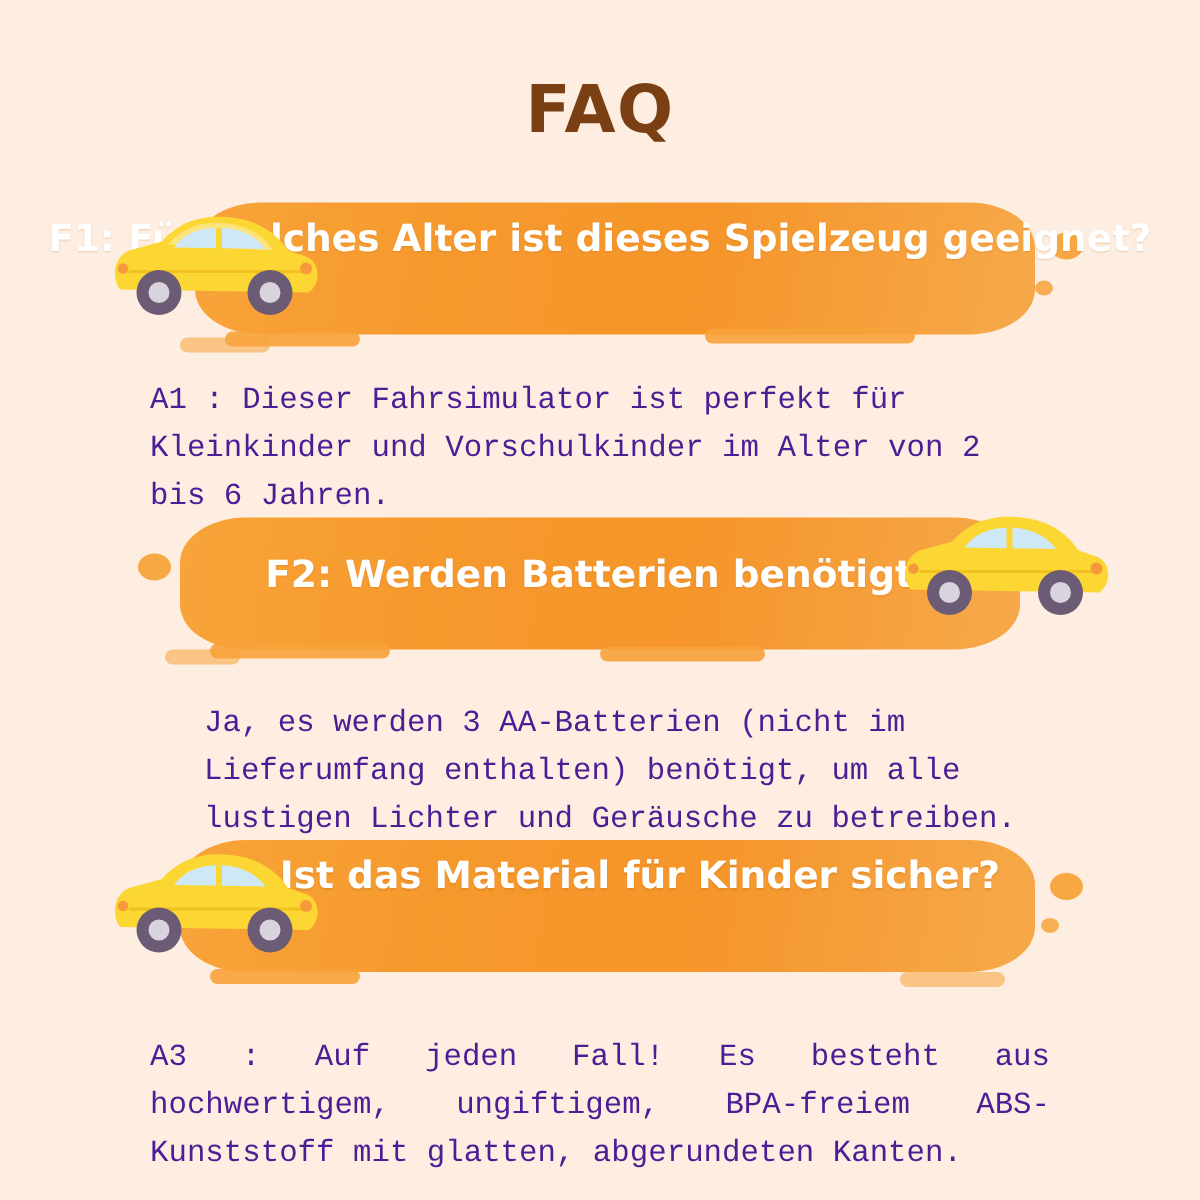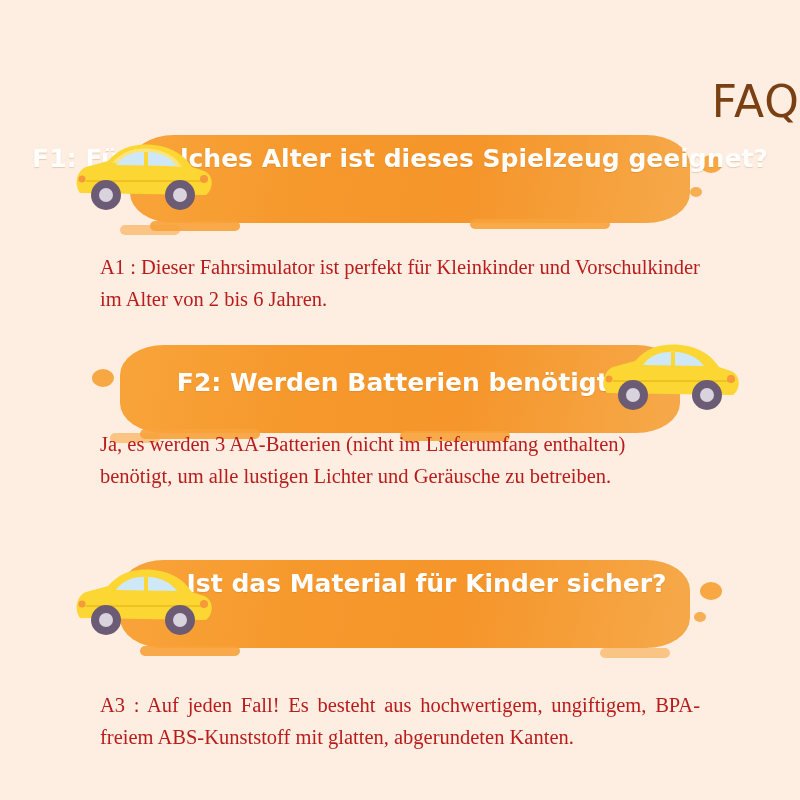--- a/index.html
+++ b/index.html
@@ -16,27 +16,26 @@
     height: 800px;
     background: #fdeee1;
   }
 
   
   .faq-title {
     position: absolute;
     top: 48px;
     left: 0;
     width: 800px;
-    text-align: right;
+    text-align: center;
     font-size: 44px;
-    font-weight: normal;
+    font-weight: bold;
     letter-spacing: 1px;
     color: #7a3f12;
     font-family: "DejaVu Sans", sans-serif;
-    margin-top: 28px;
   }
 
   
   .q-block {
     position: absolute;
     left: 0;
     width: 800px;
     height: 110px;
   }
   .brush {
@@ -81,24 +80,24 @@
     font-family: "DejaVu Sans", sans-serif;
     text-shadow: 0 1px 1px rgba(180,100,20,.25);
   }
   .q-text.single { top: 32px; }
 
   
   .answer {
     position: absolute;
     left: 100px;
     width: 600px;
-    color: #b91c1c;
+    color: #4c1d95;
     font-size: 20.5px;
     line-height: 1.55;
-    font-family: Liberation Serif, serif;
+    font-family: Liberation Mono, monospace;
   }
   .answer.justify { text-align: justify; }
 
   
   .car { position: absolute; }
   .car svg { display: block; }
 </style>
 </head>
 <body>
 
@@ -120,21 +119,21 @@
 
   <div class="q-block" style="top:335px;">
     <div class="brush b2"></div>
     <div class="blob small" style="left:92px; top:34px;"></div>
     <div class="streak" style="left:140px; top:94px; width:120px;"></div>
     <div class="streak fade" style="left:110px; top:98px; width:50px;"></div>
     <div class="streak" style="left:400px; top:96px; width:110px;"></div>
     <div class="q-text single">F2: Werden Batterien benötigt?</div>
   </div>
 
-  <div class="answer" style="top:429px;">Ja, es werden 3 AA-Batterien (nicht im Lieferumfang enthalten) benötigt, um alle lustigen Lichter und Geräusche zu betreiben.</div>
+  <div class="answer" style="top:467px;margin-left:36px;">Ja, es werden 3 AA-Batterien (nicht im Lieferumfang enthalten) benötigt, um alle lustigen Lichter und Geräusche zu betreiben.</div>
 
   <div class="q-block" style="top:550px;">
     <div class="brush b3"></div>
     <div class="blob small" style="left:700px; top:32px;"></div>
     <div class="blob tiny" style="left:694px; top:62px;"></div>
     <div class="streak" style="left:140px; top:96px; width:100px;"></div>
     <div class="streak fade" style="left:600px; top:98px; width:70px;"></div>
     <div class="q-text">F3: Ist das Material für Kinder sicher?</div>
   </div>
 

